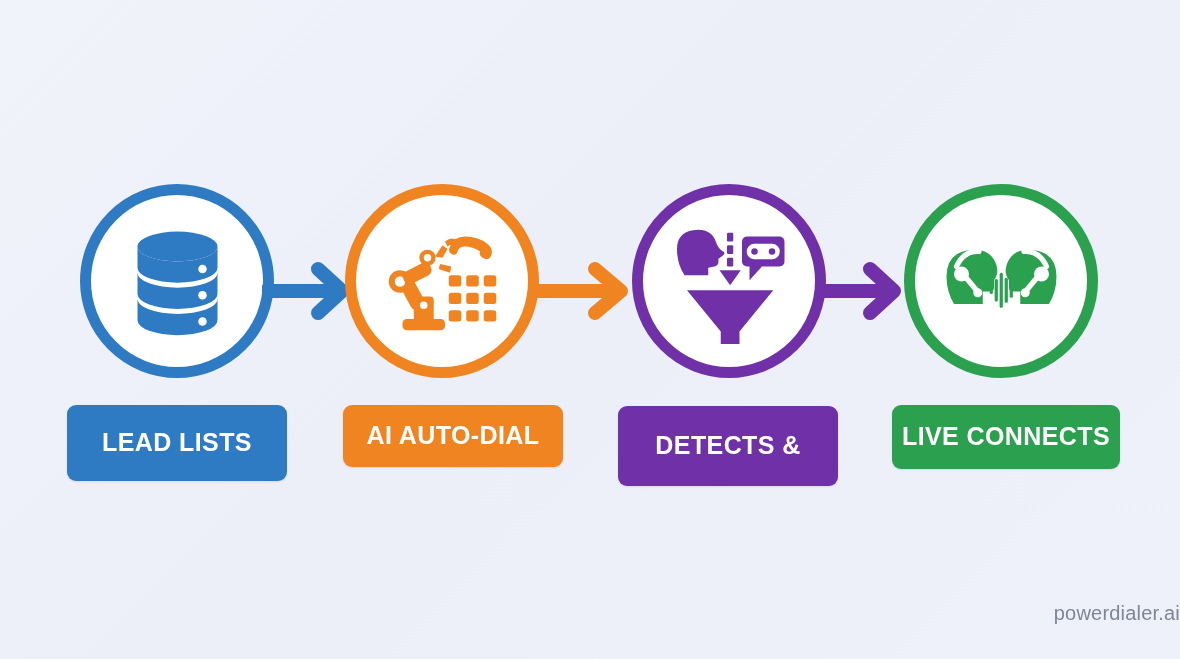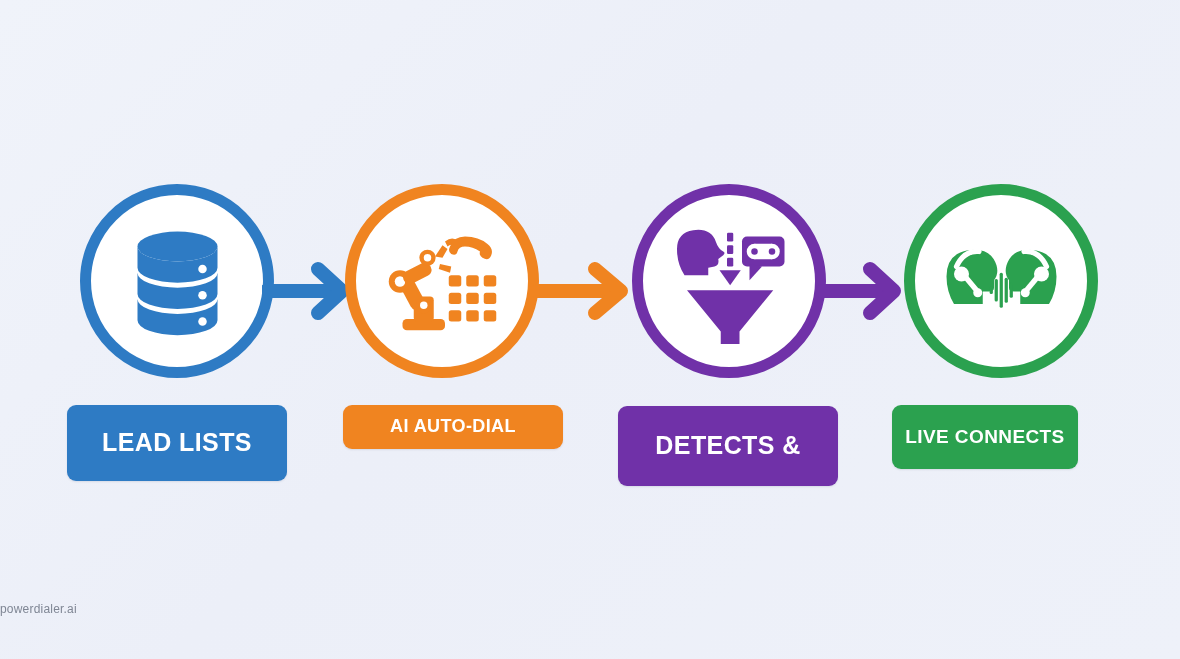--- a/index.html
+++ b/index.html
@@ -90,41 +90,41 @@
     line-height: 1.18;
     box-shadow: 0 1px 2px rgba(20,30,70,0.10);
     box-sizing: border-box;
     padding: 0 10px;
   }
   .pill-1 {
     left: 67px; top: 405px; width: 220px; height: 76px;
     background: #2e7bc4; font-size: 25px;
   }
   .pill-2 {
-    left: 343px; top: 405px; width: 220px; height: 44px;
-    background: #f08420; font-size: 18px;
+    left: 343px; top: 405px; width: 220px; height: 62px;
+    background: #f08420; font-size: 25px;
   }
   .pill-3 {
     left: 618px; top: 406px; width: 220px; height: 80px;
     background: #7031a8; font-size: 25px;
   }
   .pill-4 {
-    left: 892px; top: 405px; width: 186px; height: 64px;
-    background: #2ba14f; font-size: 19px;
+    left: 892px; top: 405px; width: 228px; height: 64px;
+    background: #2ba14f; font-size: 25px;
   }
   .pill-line { display: block; }
 
   
   .footer {
     position: absolute;
     left: 0;
     top: 602px;
     width: 1180px;
-    text-align: left;
-    font-size: 12px;
+    text-align: right;
+    font-size: 20px;
     color: #7f8694;
     letter-spacing: 0.2px;
   }
 </style>
 </head>
 <body>
 
 <div id="canvas">
 
   <div class="flow-row">

